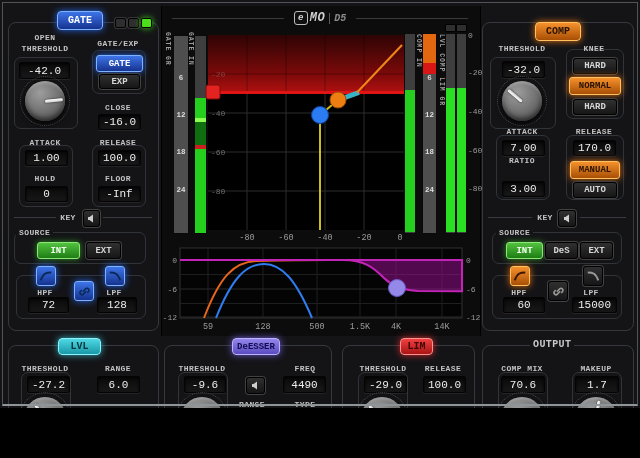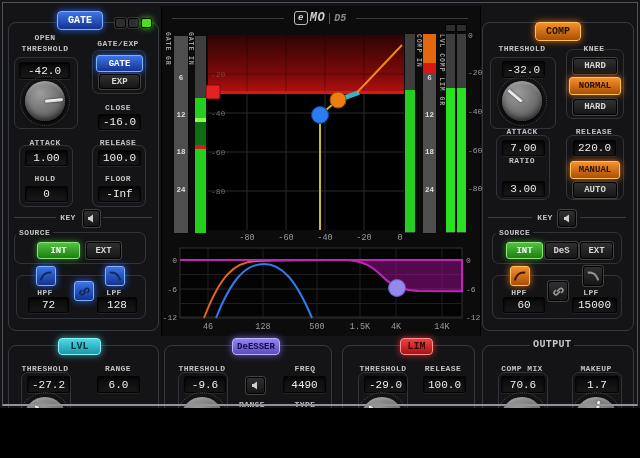--- a/index.html
+++ b/index.html
@@ -235,21 +235,21 @@
     <path d="M36,70 C52,30 66,16 84,16 C102,16 116,32 132,70" fill="none" stroke="#2f7df0" stroke-width="2"></path>
     <path d="M0,12 L163,12 C184,12 193,19 204,30 C212,38 222,42 238,43 L282,43.2 L282,12 Z" fill="rgba(148,14,138,0.55)" stroke="#c224b8" stroke-width="2"></path>
     <circle cx="217" cy="40" r="8.5" fill="#9488e8" stroke="#6a5cc8"></circle>
   </svg>
   <div class="scl" style="left:177px;top:260px;transform:translate(-100%,-50%)">0</div>
   <div class="scl" style="left:177px;top:289px;transform:translate(-100%,-50%)">-6</div>
   <div class="scl" style="left:177px;top:317px;transform:translate(-100%,-50%)">-12</div>
   <div class="scl" style="left:466px;top:260px">0</div>
   <div class="scl" style="left:466px;top:289px">-6</div>
   <div class="scl" style="left:466px;top:317px">-12</div>
-  <div class="xlab" style="left:208px;top:322px">46</div>
+  <div class="xlab" style="left:208px;top:322px">59</div>
   <div class="xlab" style="left:263px;top:322px">128</div>
   <div class="xlab" style="left:317px;top:322px">500</div>
   <div class="xlab" style="left:360px;top:322px">1.5K</div>
   <div class="xlab" style="left:396px;top:322px">4K</div>
   <div class="xlab" style="left:442px;top:322px">14K</div>
 
   <div class="outline" style="left:482px;top:22px;width:150px;height:307px"></div>
   <div class="btn hdr orange" style="left:535px;top:22px;width:44px;height:17px">COMP</div>
 
   <div class="outline sm" style="left:490px;top:57px;width:64px;height:70px"></div>
@@ -266,21 +266,21 @@
   <div class="btn" style="left:573px;top:99px;width:42px;height:14px">HARD</div>
 
   <div class="outline sm" style="left:496px;top:135px;width:52px;height:63px"></div>
   <div class="lbl" style="left:522px;top:127px">ATTACK</div>
   <div class="vbox" style="left:502px;top:140px;width:41px;height:14px">7.00</div>
   <div class="lbl" style="left:522px;top:156px">RATIO</div>
   <div class="vbox" style="left:502px;top:181px;width:41px;height:14px">3.00</div>
 
   <div class="outline sm" style="left:566px;top:135px;width:56px;height:63px"></div>
   <div class="lbl" style="left:594px;top:127px">RELEASE</div>
-  <div class="vbox" style="left:573px;top:140px;width:41px;height:14px">220.0</div>
+  <div class="vbox" style="left:573px;top:140px;width:41px;height:14px">170.0</div>
   <div class="btn orange" style="left:570px;top:161px;width:48px;height:16px">MANUAL</div>
   <div class="btn" style="left:573px;top:182px;width:42px;height:14px">AUTO</div>
 
   <div class="divline" style="left:488px;top:217px;width:44px"></div>
   <div class="lbl" style="left:545px;top:213px">KEY</div>
   <div class="btn" style="left:558px;top:210px;width:16px;height:15px">
       <svg width="11" height="11" viewBox="0 0 11 11">
         <path d="M7,1.5 L3.5,4 L2,4 L2,7 L3.5,7 L7,9.5 Z" fill="#cfcfcf"></path>
       </svg>
     </div>

